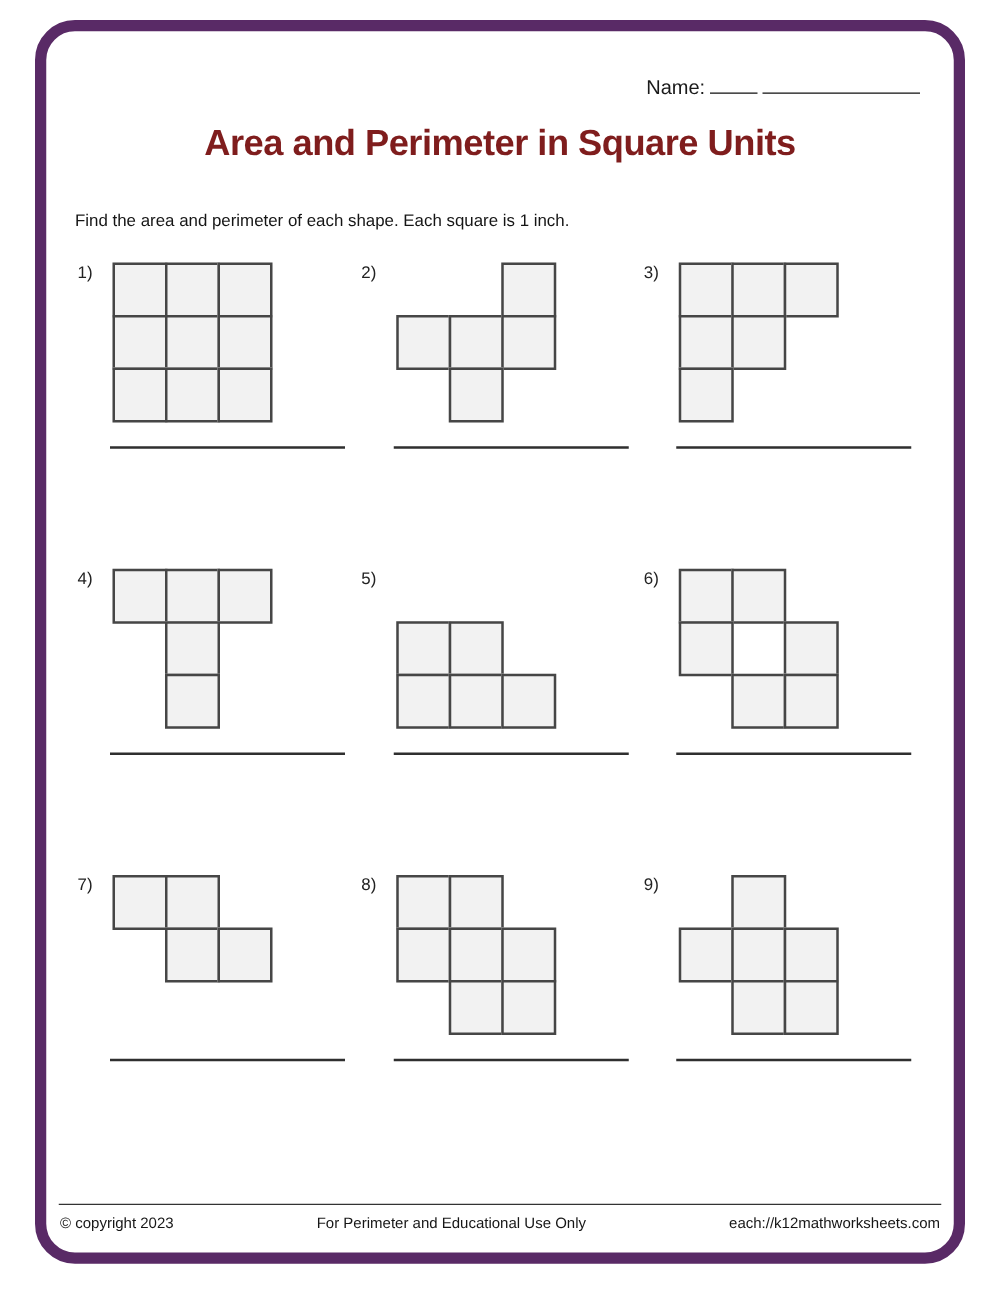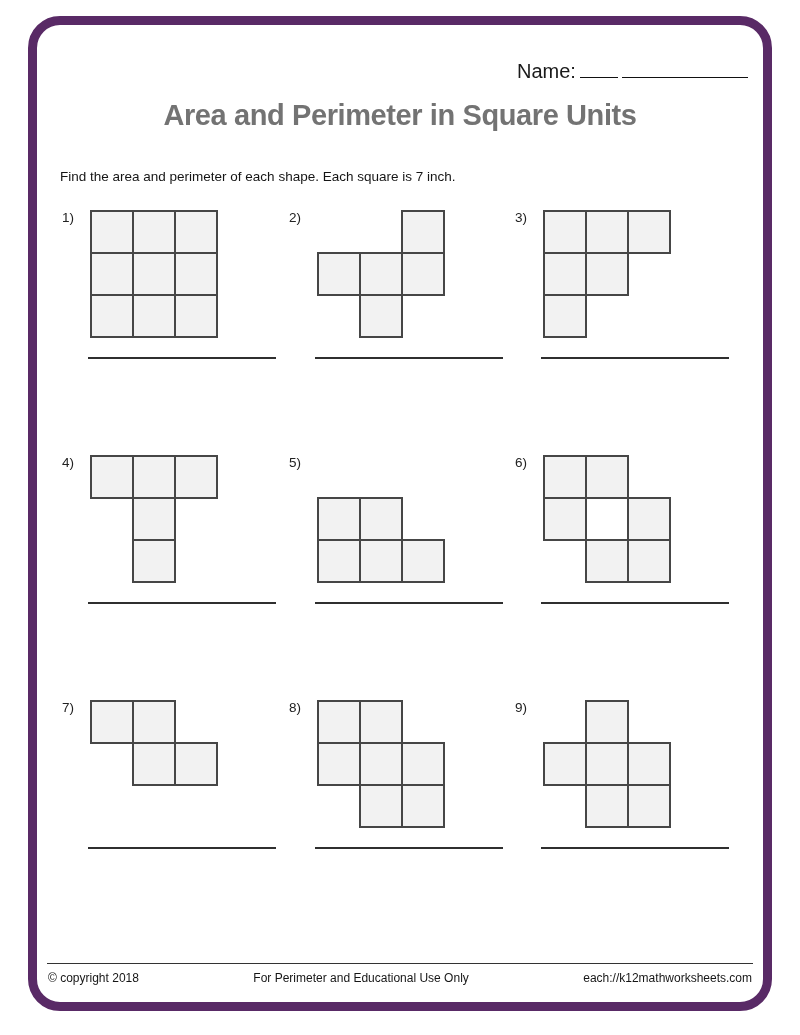--- a/index.html
+++ b/index.html
@@ -21,39 +21,39 @@
   .frame {
     position: absolute;
     left: 28px; top: 16px;
     width: 744px; height: 995px;
     border: 9px solid var(--accent);
     border-radius: 32px;
   }
   .name-row {
     position: absolute;
     left: 517px; top: 60px;
-    font-size: 20px;
+    font-size: 16px;
     white-space: nowrap;
   }
   .name-blank {
     display: inline-block;
     height: 15px;
     border-bottom: 1.5px solid #111;
   }
   .name-blank.seg1 { width: 38px; margin-left: 4px; }
   .name-blank.seg2 { width: 126px; margin-left: 4px; }
   .title {
     position: absolute;
     left: 0; top: 99px;
     width: 800px;
     text-align: center;
     font-size: 29px;
     font-weight: 700;
     letter-spacing: -0.4px;
-    color: #737373;
+    color: #7f1d1d;
   }
   .instruction {
     position: absolute;
     left: 60px; top: 169px;
     font-size: 13.5px;
     color: #151515;
   }
   .problems { position: absolute; left: 0; top: 0; width: 800px; height: 1035px; }
   .problem { position: absolute; width: 222px; height: 160px; }
   .plabel {
@@ -96,21 +96,21 @@
 <body>
 
 <div class="frame"></div>
 
 <div class="name-row">
   <span>Name:</span><span class="name-blank seg1"></span><span class="name-blank seg2"></span>
 </div>
 
 <div class="title">Area and Perimeter in Square Units</div>
 
-<div class="instruction">Find the area and perimeter of each shape. Each square is 7 inch.</div>
+<div class="instruction">Find the area and perimeter of each shape. Each square is 1 inch.</div>
 
 <div class="problems">
     <div class="problem" style="left: 60px; top: 207px;">
       <span class="plabel">1)</span>
       <div class="shape">
         <div class="cell" style="left: 0px; top: 0px;"></div>
         <div class="cell" style="left: 42px; top: 0px;"></div>
         <div class="cell" style="left: 84px; top: 0px;"></div>
         <div class="cell" style="left: 0px; top: 42px;"></div>
         <div class="cell" style="left: 42px; top: 42px;"></div>
@@ -210,16 +210,16 @@
         <div class="cell" style="left: 84px; top: 42px;"></div>
         <div class="cell" style="left: 42px; top: 84px;"></div>
         <div class="cell" style="left: 84px; top: 84px;"></div>
       </div>
       <div class="answer-line"></div>
     </div>
   </div>
 
 <div class="footer-rule"></div>
 <div class="footer">
-  <span>© copyright 2018</span>
+  <span>© copyright 2023</span>
   <span>For Perimeter and Educational Use Only</span>
   <span>each://k12mathworksheets.com</span>
 </div>
 
 </body></html>

